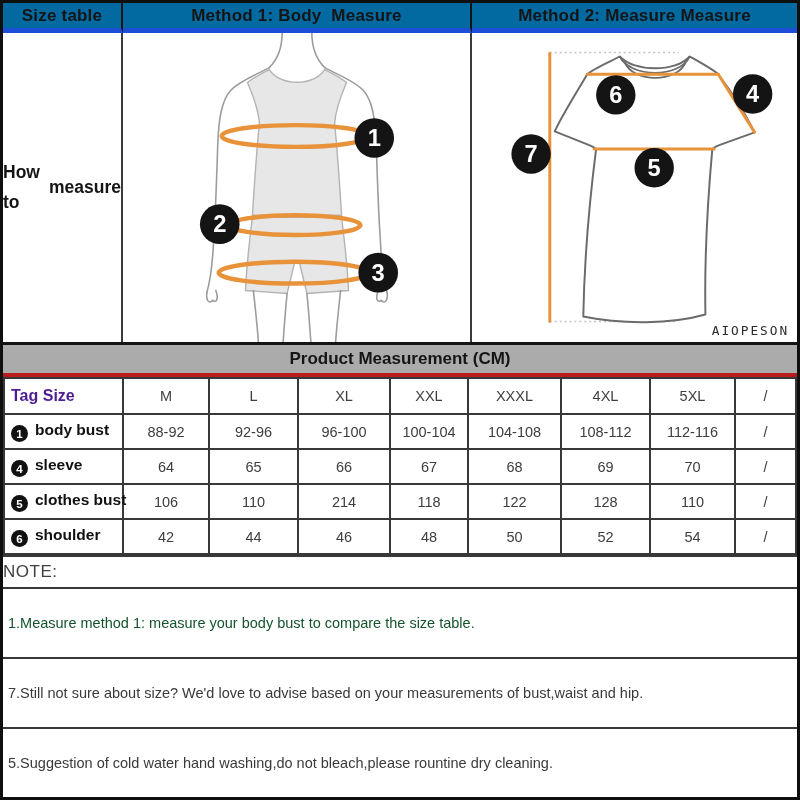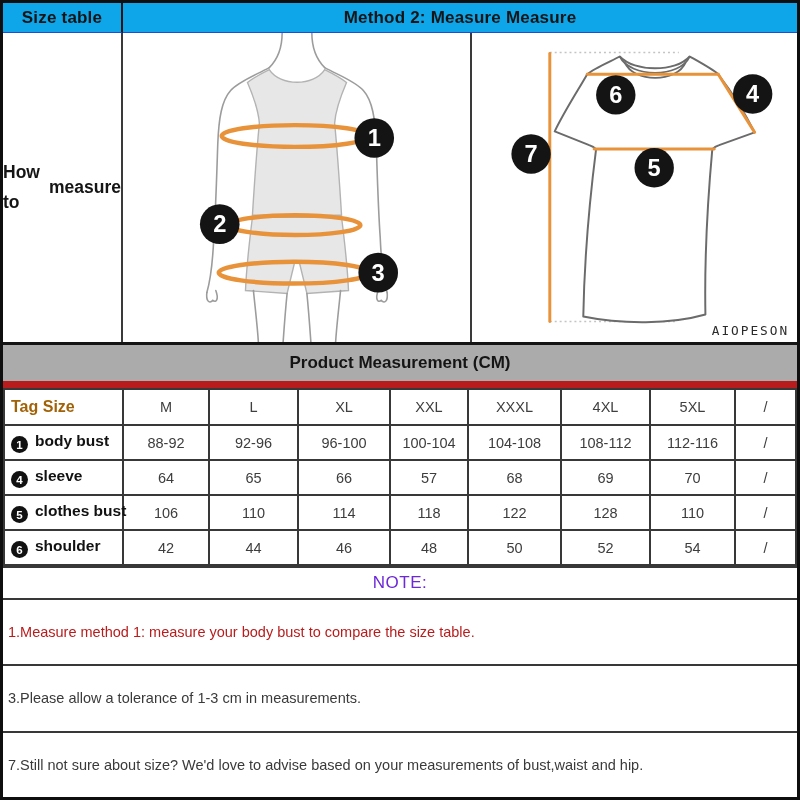--- a/index.html
+++ b/index.html
@@ -4,21 +4,21 @@
 <style>
   html,body { margin:0; padding:0; background:#fff; }
   * { box-sizing:border-box; }
   body { width:800px; height:800px; font-family:"Liberation Sans", sans-serif; color:#151515; }
 
   .sheet { width:800px; height:800px; border:3px solid #0f0f0f; background:#fff;
            display:flex; flex-direction:column; overflow:hidden; }
 
   
   .top-row { display:flex; height:30px; flex:0 0 auto; }
-  .hdr { background:#0ea5e9; border-bottom:1px solid #1d4ed8;
+  .hdr { background:#0369a1; border-bottom:5px solid #1d4ed8;
          display:flex; align-items:center; justify-content:center;
          font-weight:bold; font-size:17px; letter-spacing:.2px; }
   .hdr span { white-space:pre-wrap; }
   .c1 { width:120px; flex:0 0 auto; border-right:2px solid #141414; }
   .c2 { width:349px; flex:0 0 auto; border-right:2px solid #141414; }
   .c3 { flex:1 1 auto; }
 
   
   .diagram-row { display:flex; height:312px; flex:0 0 auto; border-bottom:3px solid #141414; }
   .dcell { background:#fff; position:relative; }
@@ -32,52 +32,55 @@
   .band  { fill:none; stroke:#e8923a; stroke-width:4.5; }
   .shirt-outline { fill:#ffffff; stroke:#6b6b6b; stroke-width:2; stroke-linejoin:round; }
   .shirt-detail  { fill:none; stroke:#6b6b6b; stroke-width:1.8; }
   .mline { fill:none; stroke:#e8923a; stroke-width:3; stroke-linecap:round; }
   .dash  { fill:none; stroke:#c4c4c4; stroke-width:1.5; stroke-dasharray:2 3; }
   .mcirc { fill:#141414; }
   .mnum  { font:bold 24px "Liberation Sans", sans-serif; fill:#ffffff; text-anchor:middle; }
   .brand { font:13px "DejaVu Sans Mono", monospace; fill:#2b2b2b; letter-spacing:2px; }
 
   
-  .pm-header { height:43px; flex:0 0 auto; background:#ababab; border-bottom:7px solid #b91c1c;
+  .pm-header { height:32px; flex:0 0 auto; background:#ababab; border-bottom:4px solid #b91c1c;
                display:flex; align-items:center; justify-content:center;
                font-weight:bold; font-size:17px; }
 
   
   table.meas { width:100%; border-collapse:collapse; table-layout:fixed; flex:0 0 auto; }
   table.meas th, table.meas td { border:2px solid #383838; padding:0 4px; }
   table.meas thead th { height:36px; font-weight:normal; font-size:14.5px; color:#3f3f3f; text-align:center; }
-  table.meas thead th.lbl { font-weight:bold; font-size:16px; color:#a16207; text-align:left; padding-left:6px; }
+  table.meas thead th.lbl { font-weight:bold; font-size:16px; color:#4c1d95; text-align:left; padding-left:6px; }
   table.meas tbody td { height:35px; font-size:14.5px; color:#3d3d3d; text-align:center;margin-left:36px; }
   table.meas tbody td.lbl { font-weight:bold; font-size:15.5px; color:#111; text-align:left; padding-left:6px; white-space:nowrap; }
   .circ { display:inline-flex; width:17px; height:17px; border-radius:50%; background:#111;
           color:#fff; font-size:11.5px; font-weight:bold; align-items:center; justify-content:center;
           margin-right:7px; vertical-align:-3px; }
 
   
   .note-title { height:32px; flex:0 0 auto; border-top:2px solid #383838;
-                display:flex; align-items:center; justify-content:center;
-                font-size:17px; color:#6d28d9; letter-spacing:.5px; }
+                display:flex; align-items:center; 
+                font-size:17px; color:#404040; letter-spacing:.5px; }
   .notes { flex:1 1 auto; display:flex; flex-direction:column; }
   .note-row { flex:1 1 auto; border-top:2px solid #383838; display:flex; align-items:center;
               padding-left:5px; font-size:14.5px; color:#3a3a3a; }
-  .note-row.red { color:#b91c1c; }
+  .note-row.red { color:#14532d; }
 </style>
 </head>
 <body>
 
 <div class="sheet">
 
   <div class="top-row">
     <div class="hdr c1">
         <span>Size table</span>
+      </div>
+    <div class="hdr c2">
+        <span>Method 1: Body  Measure</span>
       </div>
     <div class="hdr c3">
         <span>Method 2: Measure Measure</span>
       </div>
   </div>
 
   <div class="diagram-row">
     <div class="dcell c1">
       <div>How to</div>
       <div>measure</div>
@@ -200,31 +203,31 @@
           <td>104-108</td>
           <td>108-112</td>
           <td>112-116</td>
           <td>/</td>
         </tr>
         <tr>
           <td class="lbl"><span class="circ">4</span>sleeve</td>
           <td>64</td>
           <td>65</td>
           <td>66</td>
-          <td>57</td>
+          <td>67</td>
           <td>68</td>
           <td>69</td>
           <td>70</td>
           <td>/</td>
         </tr>
         <tr>
           <td class="lbl"><span class="circ">5</span>clothes bust</td>
           <td>106</td>
           <td>110</td>
-          <td>114</td>
+          <td>214</td>
           <td>118</td>
           <td>122</td>
           <td>128</td>
           <td>110</td>
           <td>/</td>
         </tr>
         <tr>
           <td class="lbl"><span class="circ">6</span>shoulder</td>
           <td>42</td>
           <td>44</td>
@@ -236,17 +239,17 @@
           <td>/</td>
         </tr>
       </tbody>
   </table>
 
   <div class="note-title">
     <span>NOTE:</span>
   </div>
   <div class="notes" id="notes">
       <div class="note-row red">1.Measure method 1: measure your body bust to compare the size table.</div>
-      <div class="note-row">3.Please allow a tolerance of 1-3 cm in measurements.</div>
       <div class="note-row">7.Still not sure about size? We'd love to advise based on your measurements of bust,waist and hip.</div>
+      <div class="note-row">5.Suggestion of cold water hand washing,do not bleach,please rountine dry cleaning.</div>
     </div>
 
 </div>
 
 </body></html>

